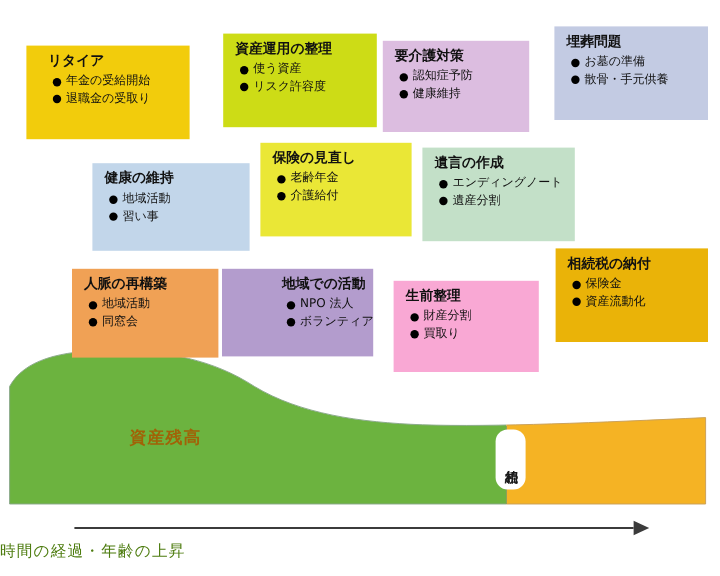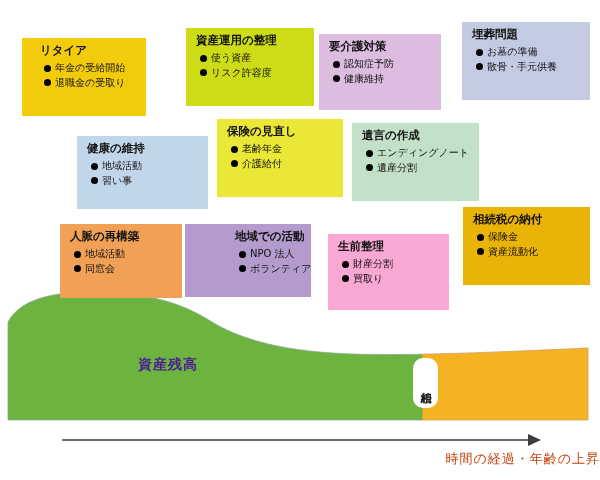--- a/index.html
+++ b/index.html
@@ -12,22 +12,22 @@
   }
   #canvas{position:relative;width:600px;height:480px;}
 
   
   .chart-layer{position:absolute;left:0;top:0;width:600px;height:480px;}
   .chart-svg{position:absolute;left:0;top:0;}
 
   
   .asset-label{
     position:absolute;
-    left:138px;top:356px;
-    color:#4c1d95;
+    left:108px;top:356px;
+    color:#a16207;
     font-size:14px;
     font-weight:bold;
     letter-spacing:1px;
     white-space:nowrap;
   }
 
   
   .inherit-pill{
     position:absolute;
     left:413px;top:358px;
@@ -43,23 +43,23 @@
     font-weight:bold;
     color:#1a1a1a;
     line-height:1.05;
     letter-spacing:0px;
   }
 
   
   .axis-caption{
     position:absolute;
     left:0;right:0;top:450px;
-    text-align:right;
+    text-align:left;
     font-size:13px;
-    color:#c2410c;
+    color:#4d7c0f;
     letter-spacing:1px;
   }
 
   
   .card{
     position:absolute;
     box-sizing:border-box;
     padding:6px 8px 5px 8px;
   }
   .card-title{
@@ -128,21 +128,21 @@
 
   <div class="asset-label">資産残高</div>
 
   <div class="inherit-pill">
     <span>相続</span>
   </div>
 
   <div class="axis-caption">時間の経過・年齢の上昇</div>
 
   <div id="cards-host">
-      <div class="card" style="left: 22px; top: 38px; width: 124px; height: 78px; background: rgb(242, 204, 12); padding-left: 16px;">
+      <div class="card" style="left: 22px; top: 38px; width: 136px; height: 78px; background: rgb(242, 204, 12); padding-left: 16px;">
         <div class="card-title">リタイア</div>
         <ul class="card-list">
           <li>
             <span class="bullet"></span>
             <span>年金の受給開始</span>
           </li>
           <li>
             <span class="bullet"></span>
             <span>退職金の受取り</span>
           </li>

